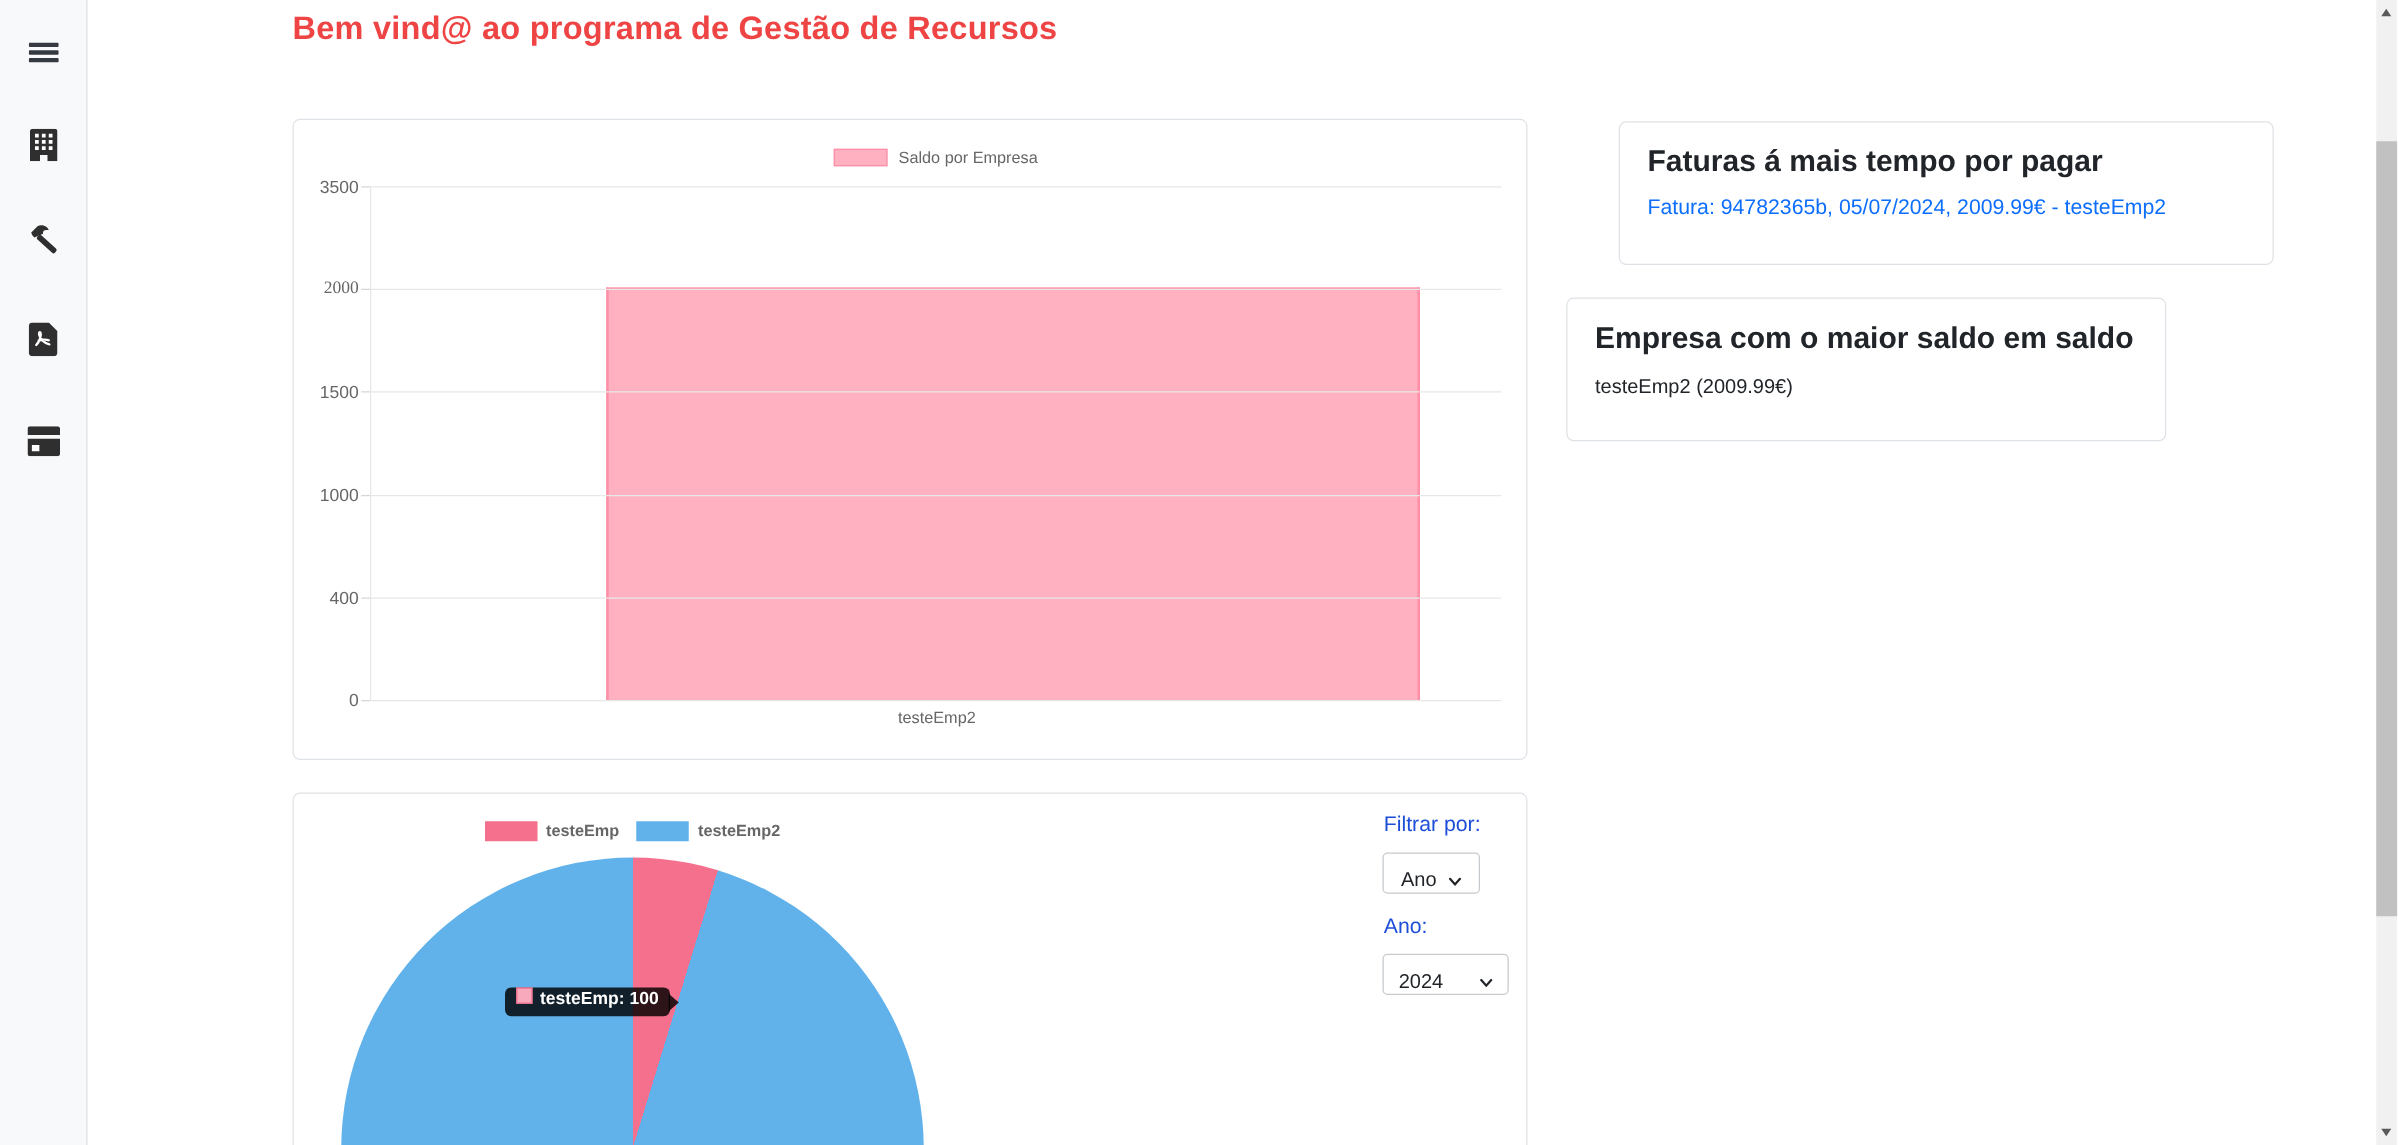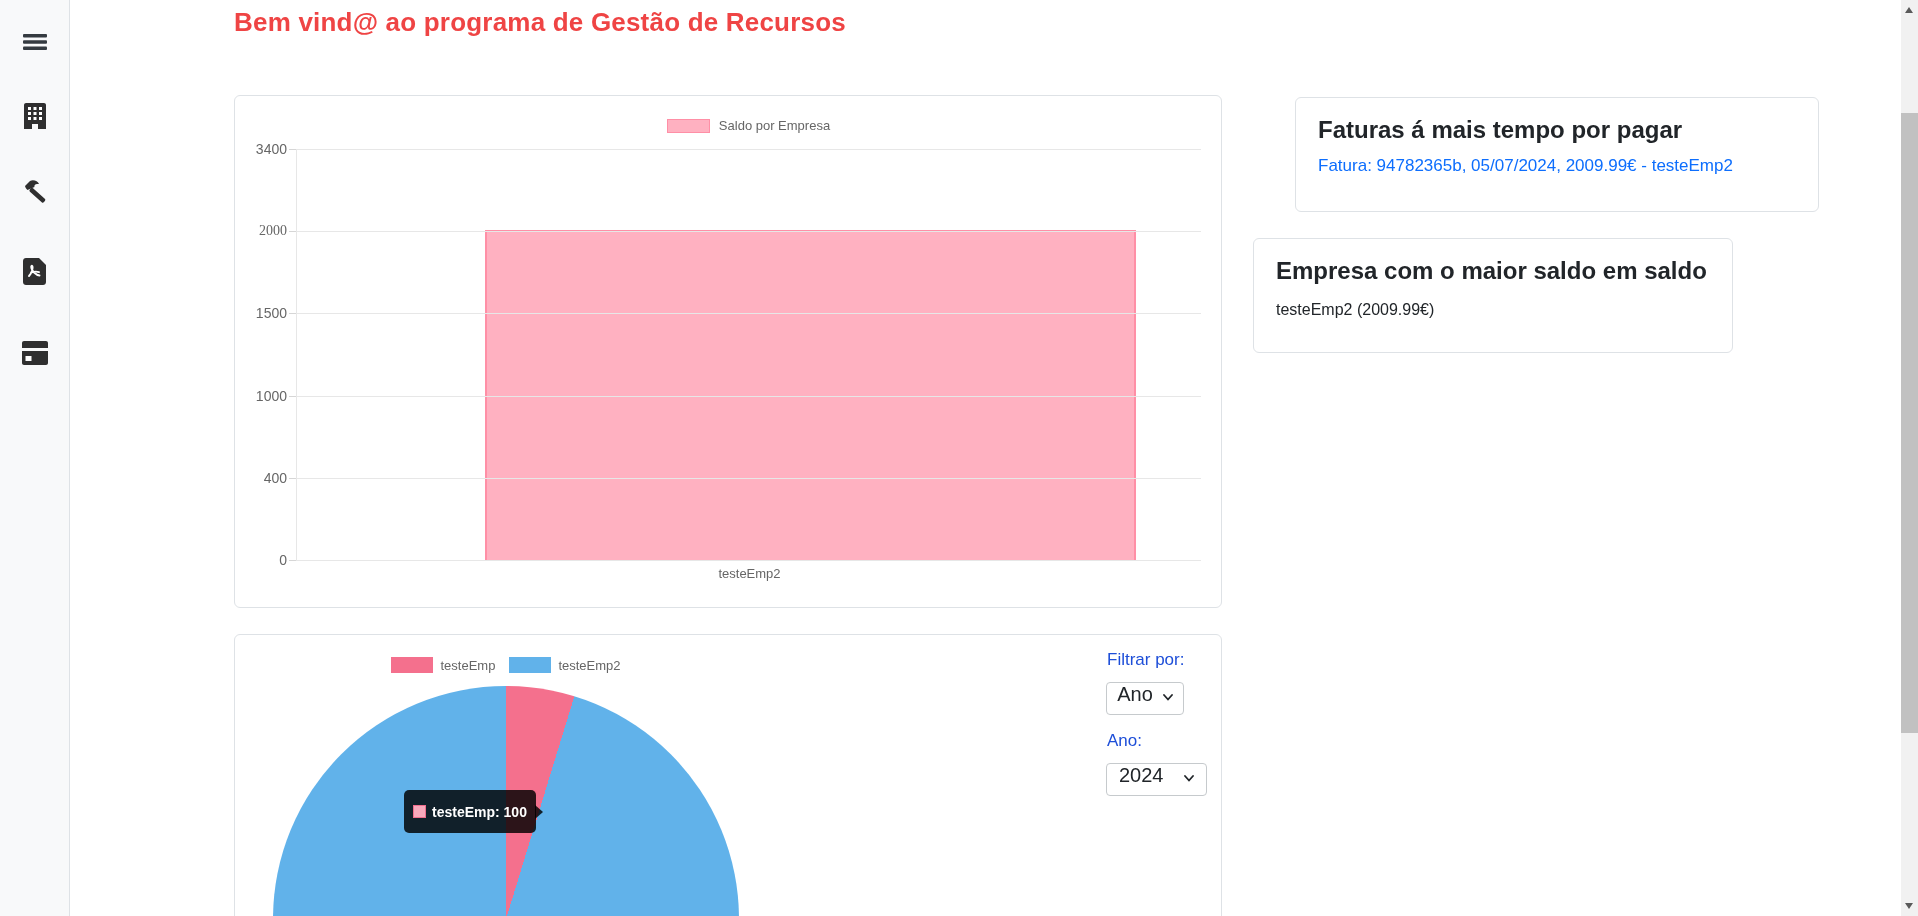--- a/index.html
+++ b/index.html
@@ -35,34 +35,34 @@
   #bar-plot .axis-y { position:absolute; left:0; top:0; width:1px; height:411px; background:#e7e7e7; }
   .gridline { position:absolute; left:0; width:905px; height:1px; background:#e7e7e7; }
   .tick-stub { position:absolute; left:-7px; width:7px; height:1px; background:#d6d6d6; }
   #y-labels { position:absolute; left:0; top:53px; width:52px; height:411px; }
   .y-tick { position:absolute; right:0; transform:translateY(-50%); font-size:14px; color:#666; }
   #bar-rect { position:absolute; left:189px; bottom:0; width:651px; }
   #x-label { position:absolute; left:189px; top:470px; width:651px; text-align:center; font-size:13px; color:#666; }
 
   
   #pie-legend { position:absolute; left:38px; top:22px; width:466px; display:flex; align-items:center; justify-content:center; gap:14px; }
-  .pie-legend-item { display:flex; align-items:flex-end; gap:7px; cursor:pointer; }
+  .pie-legend-item { display:flex; align-items:flex-start; gap:7px; cursor:pointer;font-weight:bold; }
   .pie-swatch { width:42px; height:16px; }
   #pie-circle { position:absolute; left:38px; top:51px; width:466px; height:466px; border-radius:50%; }
-  #pie-tooltip { position:absolute; left:169px; top:155px; height:43px; background:rgba(0,0,0,.82); border-radius:5px;
-                 display:flex; align-items:center; gap:6px; padding:0 9px; z-index:5; }
+  #pie-tooltip { position:absolute; left:169px; top:155px; height:23px; background:rgba(0,0,0,.82); border-radius:5px;
+                 display:flex; align-items:flex-start; gap:6px; padding:0 9px; z-index:5; }
   #pie-tooltip .key { width:13px; height:13px; background:#f8a9bc; border:1px solid #f06e8e; }
   #pie-tooltip .tip-text { color:#fff; font-size:14px; font-weight:bold; white-space:nowrap; }
   #pie-tooltip .caret { position:absolute; right:-7px; top:50%; transform:translateY(-50%); width:0; height:0;
                         border-top:7px solid transparent; border-bottom:7px solid transparent; border-left:8px solid rgba(0,0,0,.82); }
 
   
   .filter-label { position:absolute; left:872px; font-size:17px; color:#1d4ed8; }
   .select-box { position:absolute; left:871px; height:33px; background:#fff; border:1px solid #c6cacd; border-radius:4px;
-                display:flex; align-items:flex-start; justify-content:center; gap:10px; font-size:20px; color:#212529; cursor:pointer; }
+                display:flex; align-items:flex-end; justify-content:center; gap:10px; font-size:16px; color:#212529; cursor:pointer; }
   #filter-by-select { top:47px; width:78px; }
   #year-select { top:128px; width:101px; justify-content:space-between; padding:0 12px; }
 
   
   #scrollbar { left:1901px; top:0; width:17px; height:916px; background:#f1f1f1; }
   #scroll-thumb { position:absolute; left:0; top:113px; width:17px; height:620px; background:#c1c1c1; }
   .scroll-arrow { position:absolute; left:4px; width:0; height:0; border-left:4.5px solid transparent; border-right:4.5px solid transparent; }
   #scroll-up { top:7px; border-bottom:6px solid #5a5a5a; }
   #scroll-down { bottom:7px; border-top:6px solid #5a5a5a; }
 </style>
@@ -133,21 +133,21 @@
   </nav>
 
   <h1 id="page-title" class="abs">Bem vind@ ao programa de Gestão de Recursos</h1>
 
   <section id="bar-card" class="card">
     <div id="bar-legend">
       <span class="legend-swatch" id="bar-legend-swatch" style="background: rgb(255, 177, 193); border-color: rgb(255, 143, 166);"></span>
       <span class="legend-label">Saldo por Empresa</span>
     </div>
     <div id="y-labels">
-        <div class="y-tick" style="top: 0px;">3400</div>
+        <div class="y-tick" style="top: 0px;">3500</div>
         <div class="y-tick" style="top: 82.2px; font-family: Liberation Serif, serif;">2000</div>
         <div class="y-tick" style="top: 164.4px;">1500</div>
         <div class="y-tick" style="top: 246.6px; margin-left: 40px;">1000</div>
         <div class="y-tick" style="top: 328.8px;">400</div>
         <div class="y-tick" style="top: 411px;">0</div>
       </div>
     <div id="bar-plot">
       <div class="axis-y"></div>
       <div id="bar-rect" style="height: 330.442px; background: rgb(255, 177, 193); border-top: 2px solid rgb(255, 143, 166); border-right: 2px solid rgb(255, 143, 166); border-bottom: none; border-left: 2px solid rgb(255, 143, 166); border-image: initial;"></div>
     <div class="gridline" style="top: 0px;"></div>

